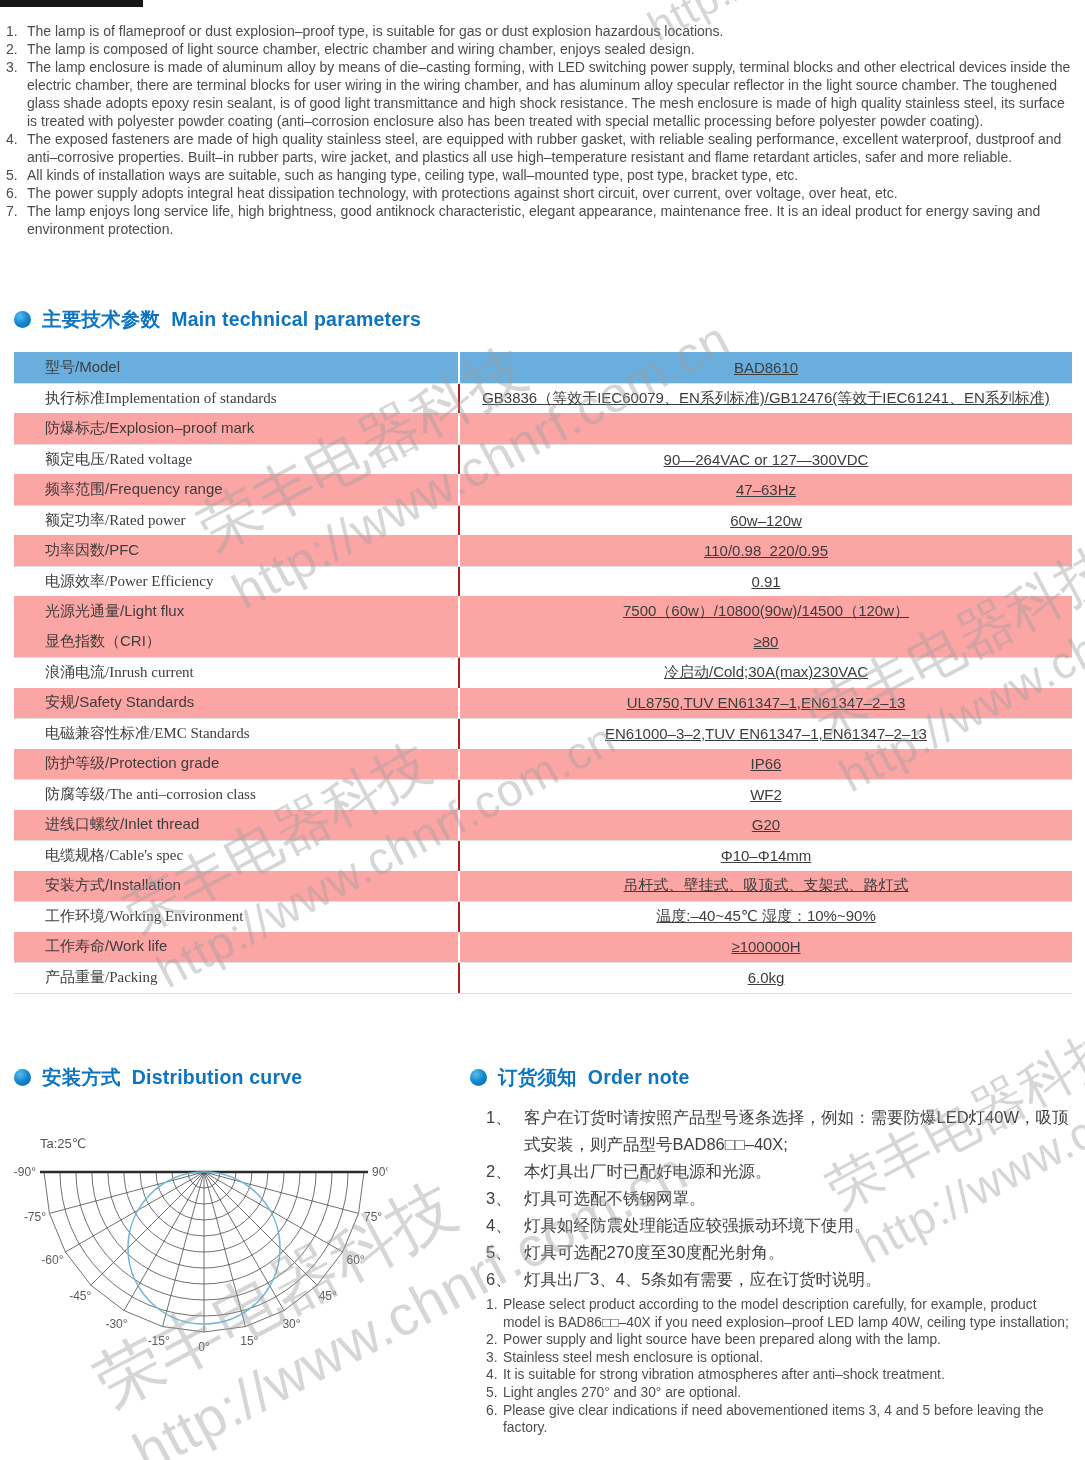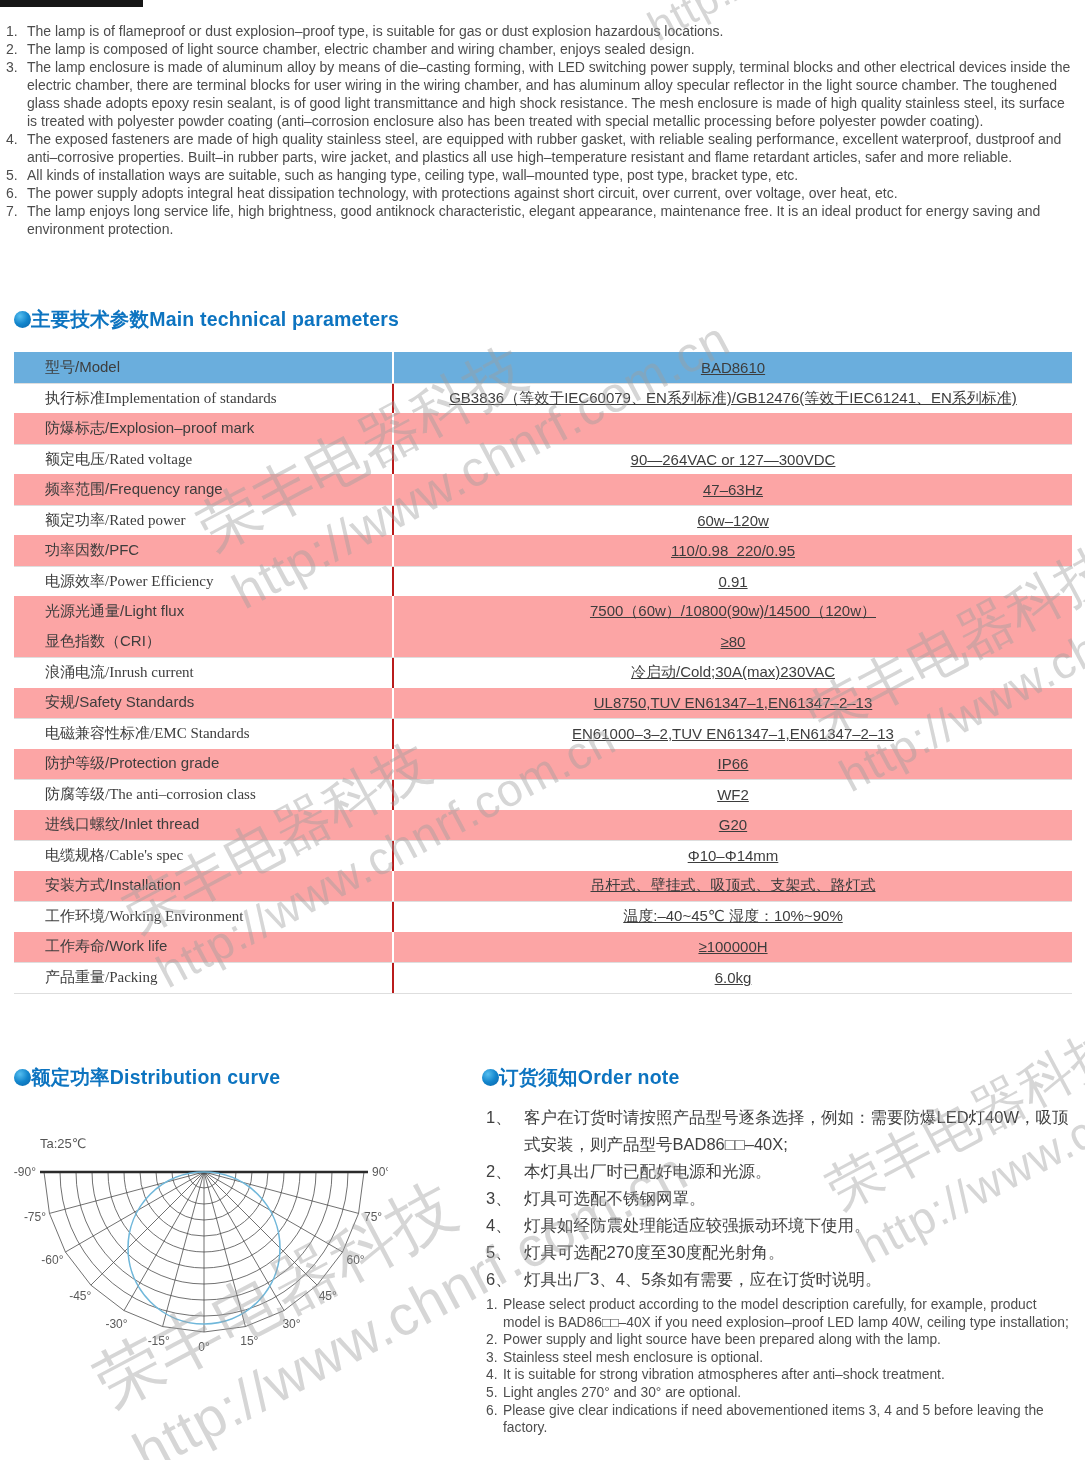--- a/index.html
+++ b/index.html
@@ -7,33 +7,33 @@
         font-family:"Liberation Sans","DejaVu Sans",sans-serif;color:#4a4a4a;}
   .topbar{position:absolute;left:0;top:0;width:143px;height:7px;background:#161616;}
 
   
   .features{position:absolute;left:6px;top:22px;width:1068px;font-size:14px;line-height:18px;color:#4c4c4c;}
   .f-item{display:flex;}
   .f-item .num{flex:0 0 21px;}
   .f-item .txt{flex:1;}
 
   
-  .sec-head{position:absolute;display:flex;align-items:center;
+  .sec-head{position:absolute;display:flex;align-items:center;gap:11px;
             font-size:19.5px;font-weight:bold;color:#0d74c0;letter-spacing:0.2px;}
   .bullet{width:17px;height:17px;border-radius:50%;flex:0 0 17px;
           background:radial-gradient(circle at 35% 30%,#55bef0 0%,#1285cc 50%,#0a63a8 100%);}
   #head-params{left:14px;top:306px;}
   #head-curve{left:14px;top:1064px;}
-  #head-order{left:482px;top:1064px;text-align:center;}
+  #head-order{left:470px;top:1064px;text-align:center;}
 
   
   .ttable{position:absolute;left:14px;top:352px;width:1058px;font-size:15px;color:#3d3d3d;
           border-bottom:1px solid #dedede;}
   .trow{display:flex;height:30.5px;box-sizing:border-box;align-items:stretch;}
-  .tlabel{width:380px;padding-left:31px;box-sizing:border-box;display:flex;align-items:center;
+  .tlabel{width:446px;padding-left:31px;box-sizing:border-box;display:flex;align-items:center;
           border-right:2px solid #ffffff;}
   .tvalue{flex:1;display:flex;align-items:center;justify-content:center;text-align:center;white-space:pre-wrap;text-decoration:underline;}
   .trow.header{background:#6aaedd;}
   .trow.light{background:#fca5a5;}
   .trow.white{background:#ffffff;border-top:1px solid #dedede;}
   .trow.white .tlabel{border-right:2px solid #b91c1c;font-family:Liberation Serif, serif;}
 
   
   .ta-note{position:absolute;left:40px;top:1136px;font-size:13px;color:#555;text-align:center;}
   .chart{position:absolute;left:0;top:1128px;}
@@ -184,21 +184,21 @@
         <div class="tvalue">≥100000H</div>
       </div>
       <div class="trow white">
         <div class="tlabel">产品重量/Packing</div>
         <div class="tvalue">6.0kg</div>
       </div>
     </div>
 
   <div class="sec-head" id="head-curve">
     <span class="bullet"></span>
-    <span>额定功率</span>
+    <span>安装方式</span>
     <span>Distribution curve</span>
   </div>
 
   <div class="ta-note">Ta:25℃</div>
   <svg class="chart" width="388" height="238">
       <path d="M 188 44 A 16 16 0 0 0 220 44" class="grid"></path>
       <path d="M 172 44 A 32 32 0 0 0 236 44" class="grid"></path>
       <path d="M 156 44 A 48 48 0 0 0 252 44" class="grid"></path>
       <path d="M 140 44 A 64 64 0 0 0 268 44" class="grid"></path>
       <path d="M 124 44 A 80 80 0 0 0 284 44" class="grid"></path>

